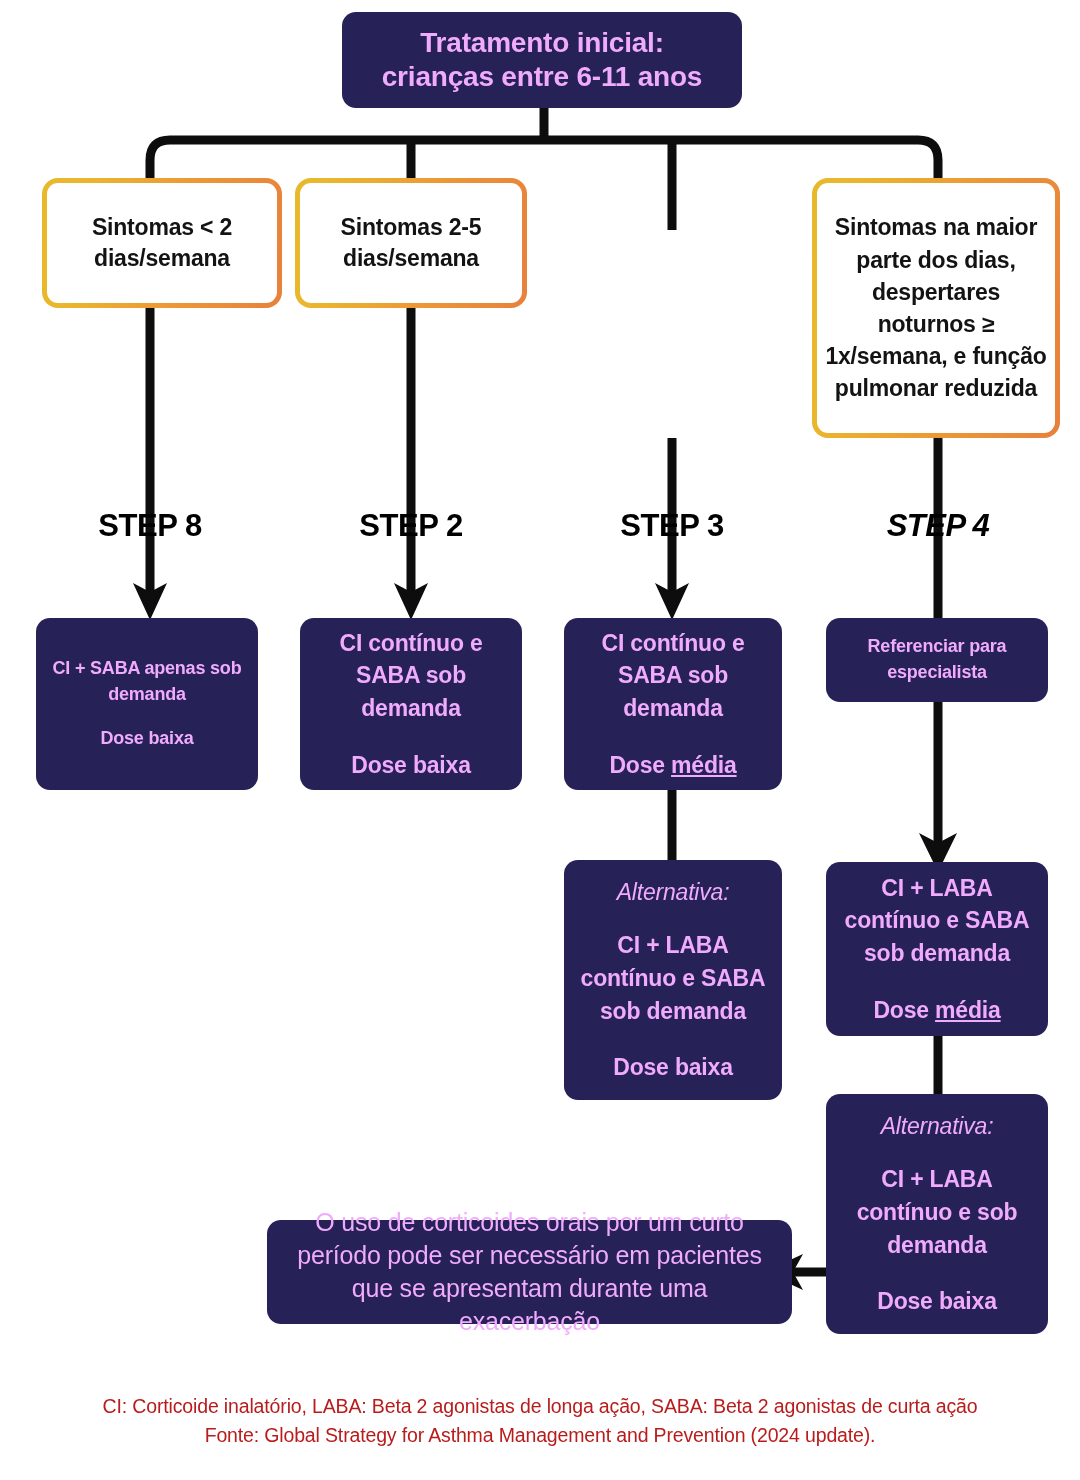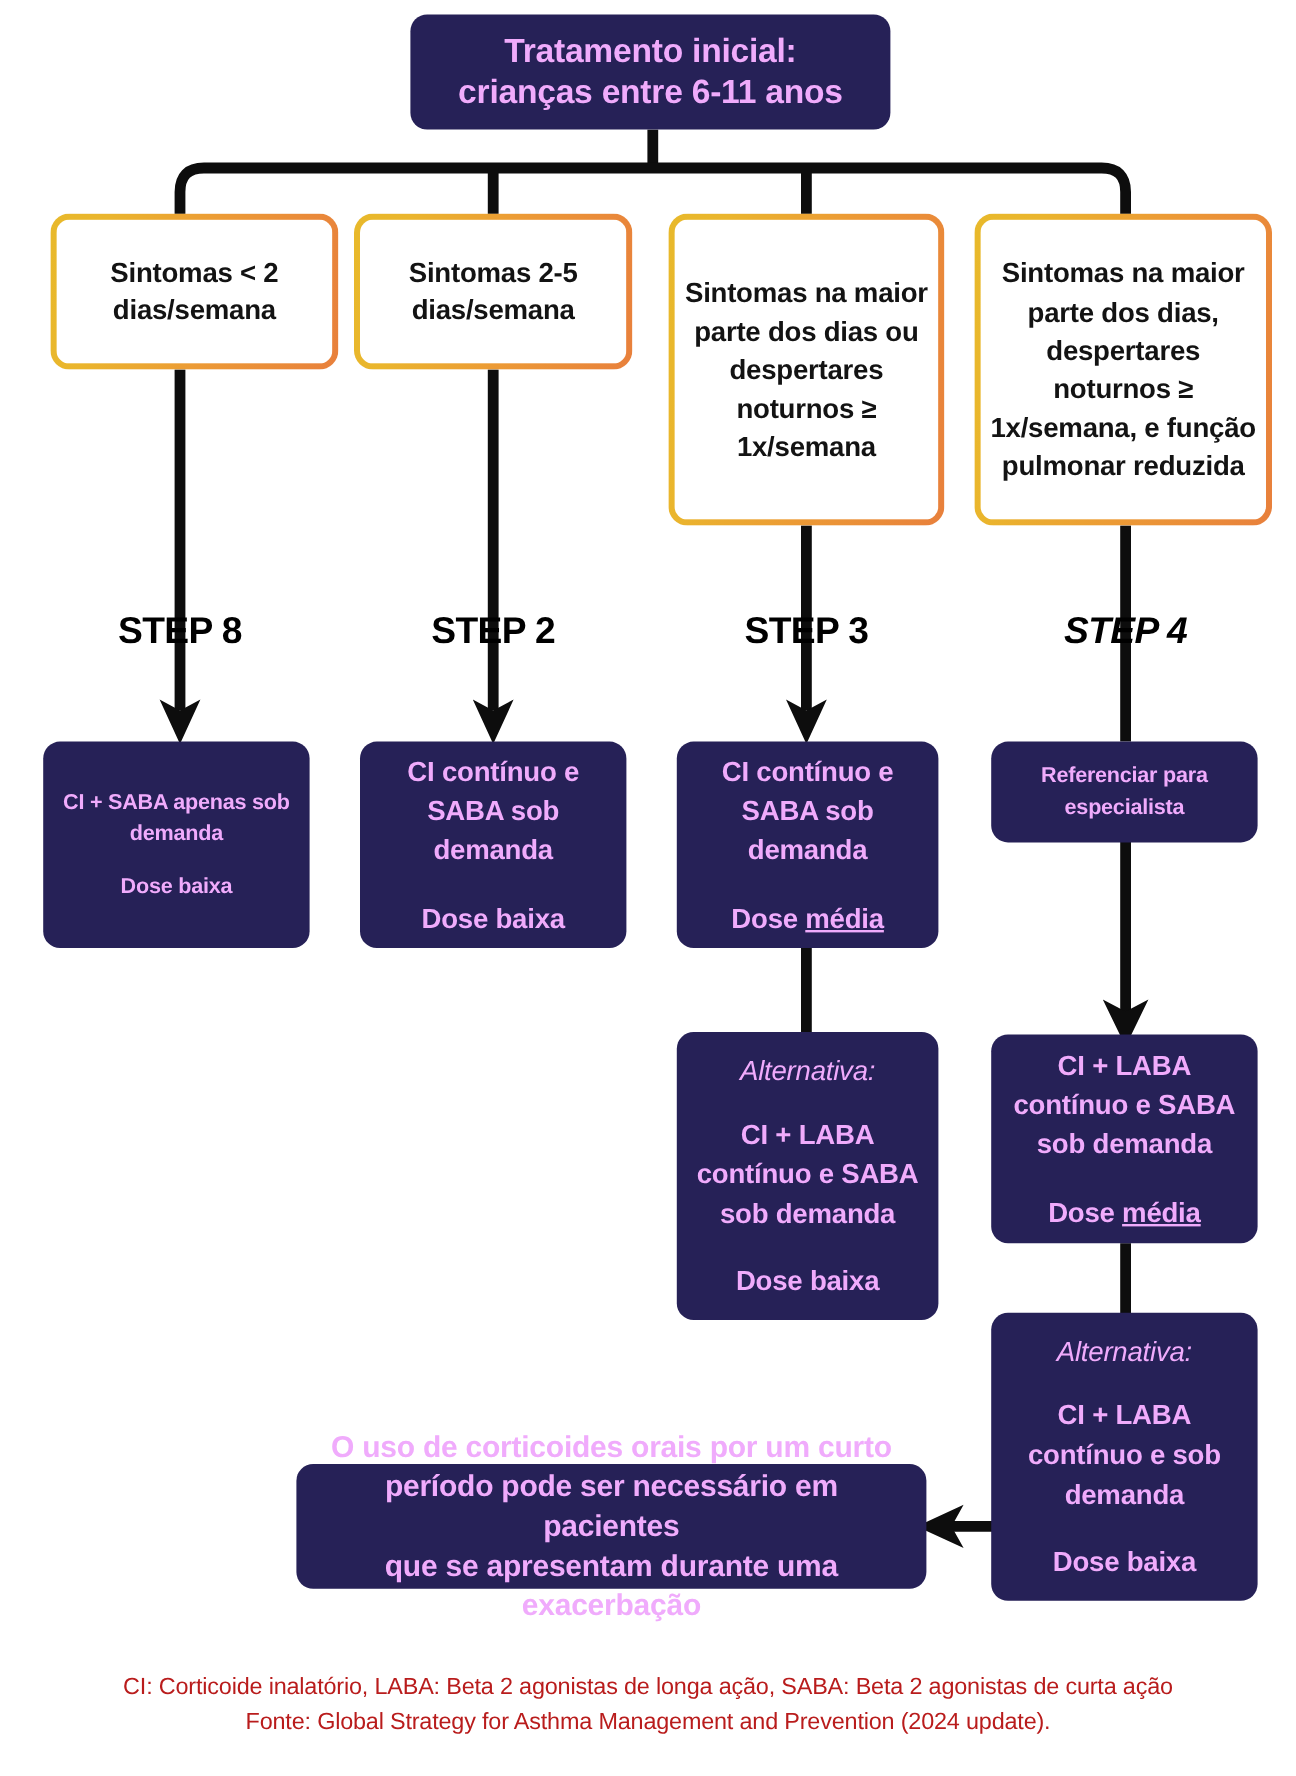--- a/index.html
+++ b/index.html
@@ -64,22 +64,23 @@
     white-space:nowrap;
   }
   .dose{ margin-top:1.05em; }
   .alt-label{
     font-style:italic;
     font-weight:normal;
     margin-bottom:0.9em;
   }
   u.u{ text-decoration:underline; text-underline-offset:2px; }
   .note-box{
-    font-weight:bold;
+    font-weight:normal;
     line-height:1.32;
+    margin-left:20px;
   }
   .footer{
     position:absolute;
     left:0; right:0;
     text-align:center;
     color:#b91c1c;
     font-size:19.5px;
     line-height:1.5;
     letter-spacing:-0.15px;
     z-index:5;
@@ -133,23 +134,20 @@
   </div>
 
   <div class="sym-box" style="left:42px; top:178px; width:240px; height:130px; font-size:23px; line-height:1.35;">
     <span>Sintomas &lt; 2 dias/semana</span>
   </div>
 
   <div class="sym-box" style="left:295px; top:178px; width:232px; height:130px; font-size:23px; line-height:1.35;">
     <span>Sintomas 2-5 dias/semana</span>
   </div>
 
-  <div class="sym-box" style="left:557px; top:178px; width:230px; height:260px; font-size:23px; line-height:1.4;">
-    <span>Sintomas na maior parte dos dias ou despertares noturnos ≥ 1x/semana</span>
-  </div>
 
   <div class="sym-box" style="left:812px; top:178px; width:248px; height:260px; font-size:23px; line-height:1.4;">
     <span>Sintomas na maior parte dos dias, despertares noturnos ≥ 1x/semana, e função pulmonar reduzida</span>
   </div>
 
   <div class="step-label" style="left:60px; top:508px; width:180px;">
     <span>STEP 8</span>
   </div>
   <div class="step-label" style="left:321px; top:508px; width:180px;">
     <span>STEP 2</span>

